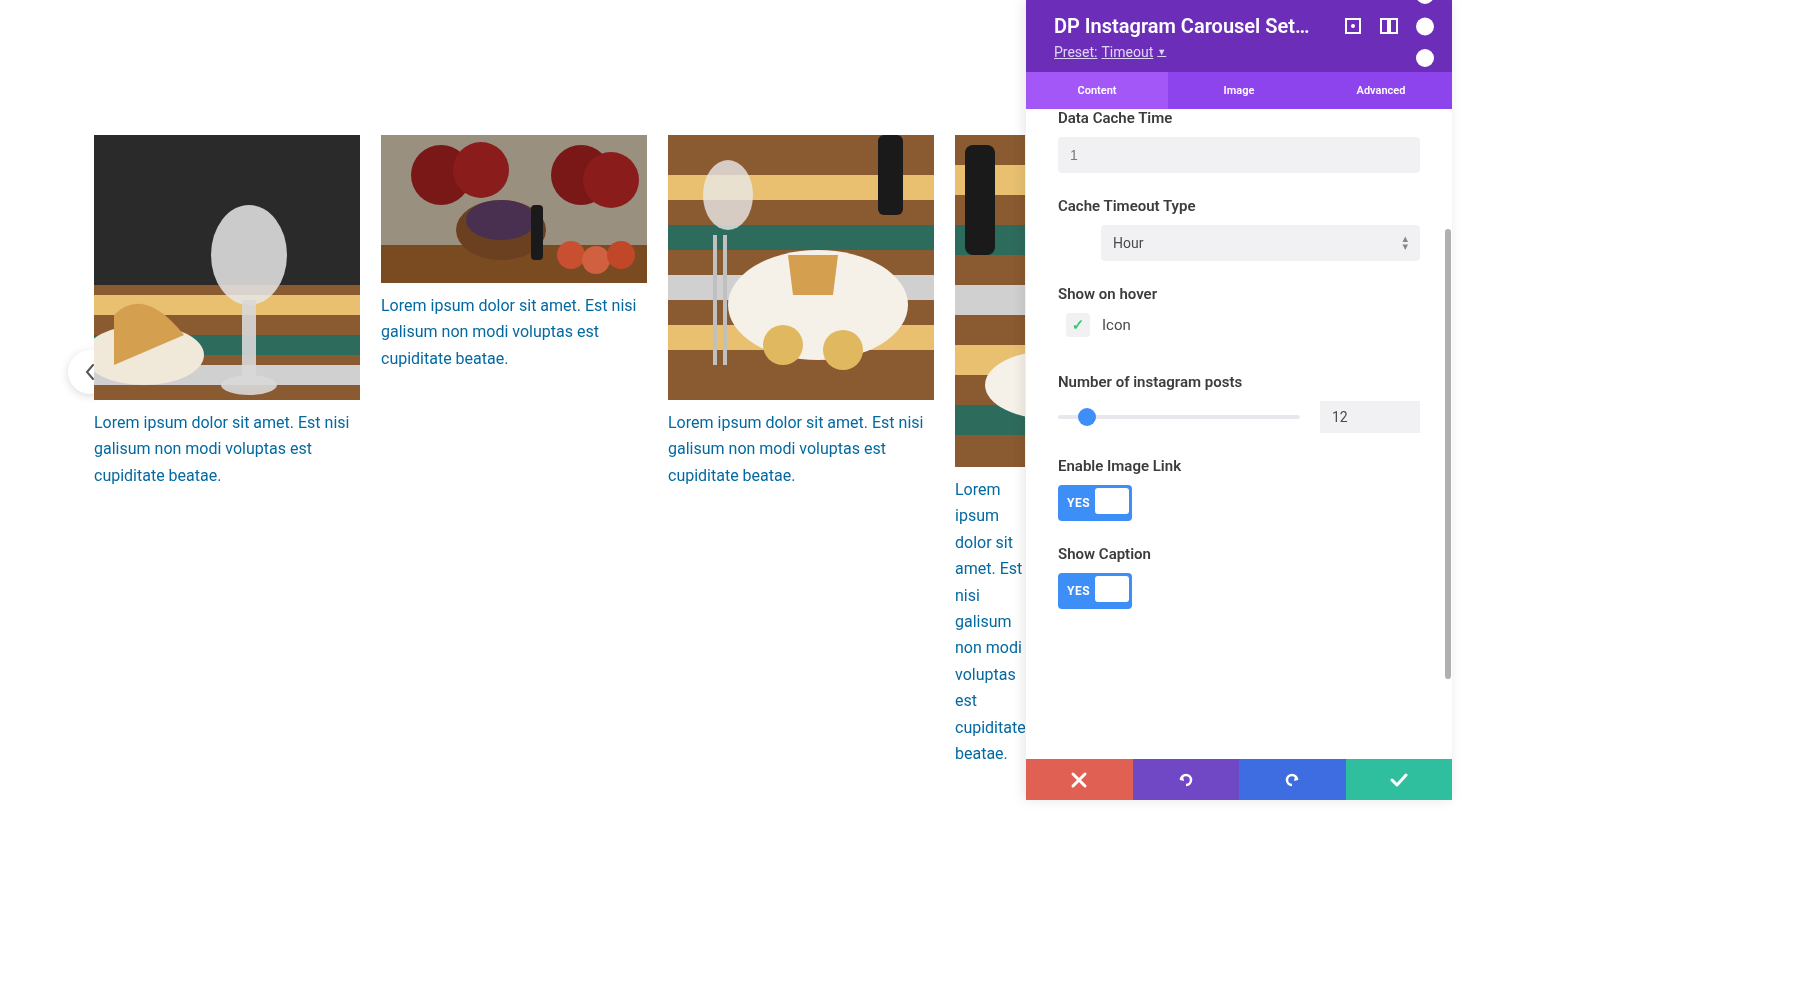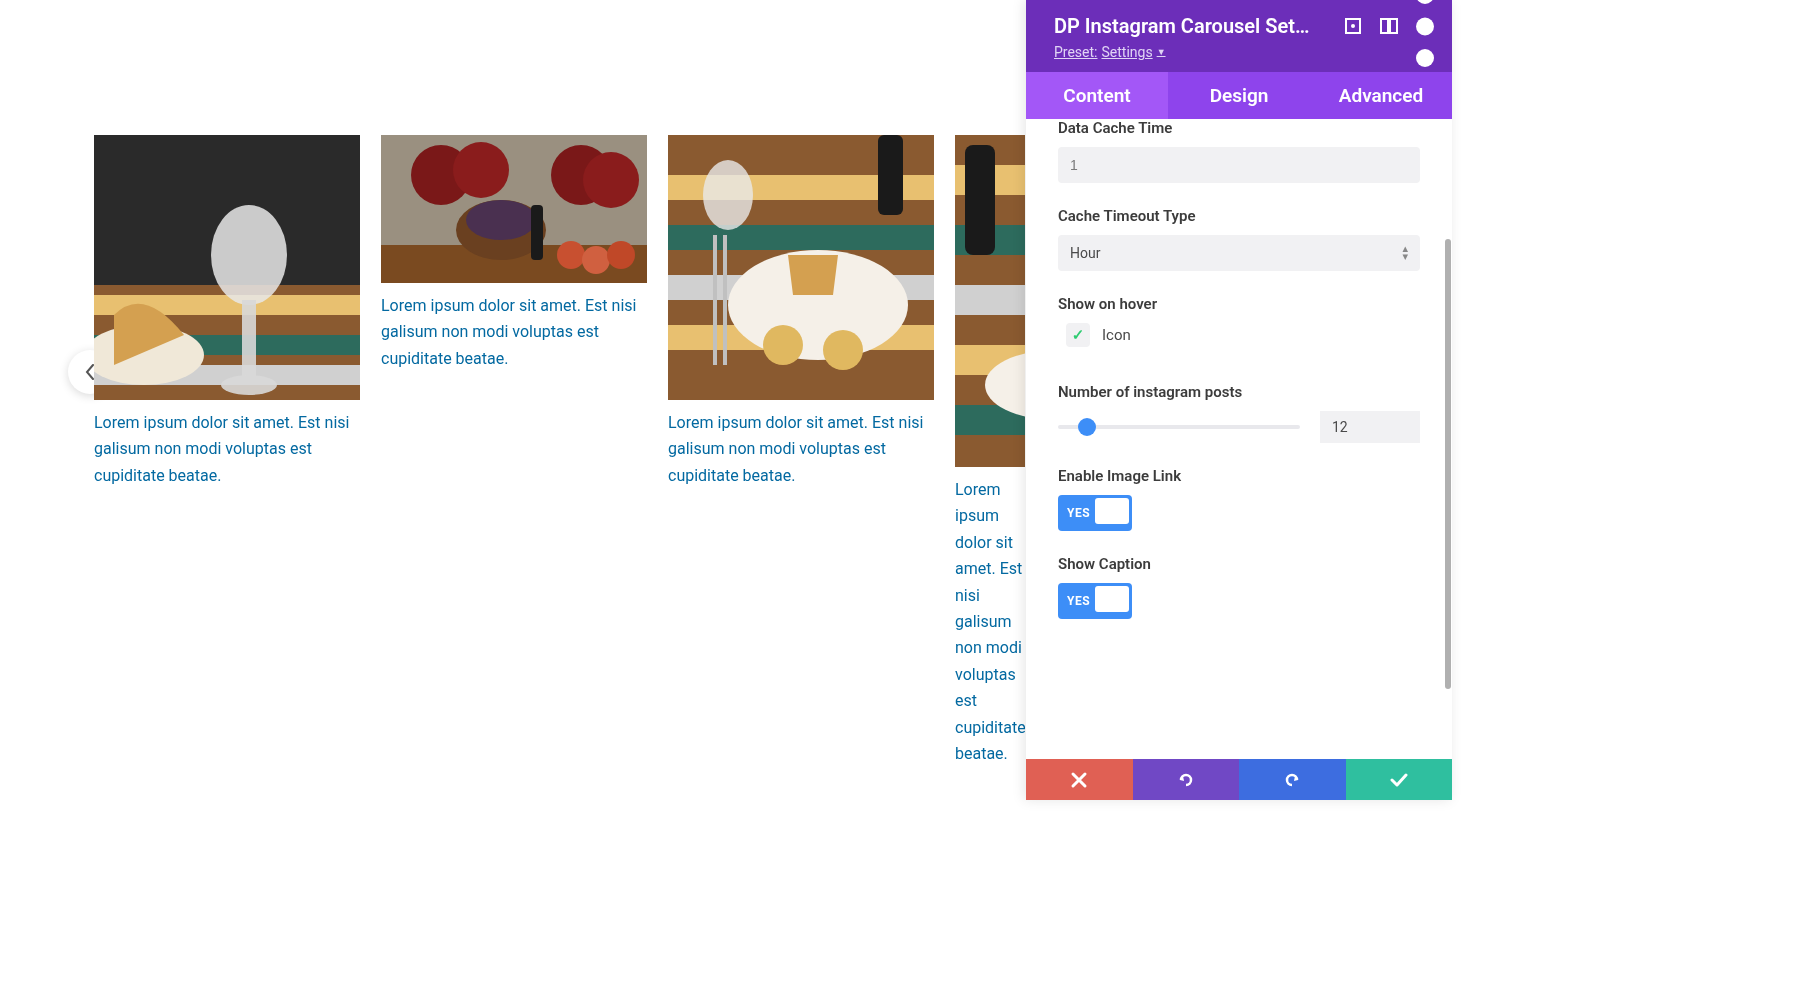--- a/index.html
+++ b/index.html
@@ -21,35 +21,35 @@
 .panel-header { background: #6c2eb9; color: #fff; padding: 14px 18px 12px 28px; }
 .panel-title-row { display: flex; align-items: center; justify-content: space-between; }
 .panel-title { font-size: 20px; font-weight: 600; white-space: nowrap; overflow: hidden; text-overflow: ellipsis; max-width: 260px; }
 .panel-header-icons { display: flex; gap: 18px; align-items: center; }
 .hdr-icon { width: 18px; height: 18px; cursor: pointer; display: flex; align-items: center; justify-content: center; }
 .hdr-icon svg { fill: #fff; }
 .preset-row { margin-top: 6px; font-size: 14px; color: #e0d4f5; display: flex; align-items: center; gap: 4px; cursor: pointer; text-decoration: underline; }
 .preset-row .tri { font-size: 9px; }
 
 .tabs { background: #8e44ec; display: flex; }
-.tab { flex: 1; text-align: center; padding: 12px 0; color: #fff; font-size: 19px; font-weight: 600; cursor: pointer; }
+.tab { flex: 1; text-align: center; padding: 12px 0; color: #fff; font-size: 11px; font-weight: 600; cursor: pointer; }
 .tab.active { background: #a357f7; }
 
 .panel-body { flex: 1; overflow-y: auto; padding: 0 0 20px 0; position: relative; }
 .scroll-indicator { position: absolute; right: 1px; top: 120px; width: 6px; height: 450px; background: #b0b0b0; border-radius: 3px; }
 
 .section-header { display: flex; align-items: center; justify-content: space-between; padding: 20px 30px 18px 32px; }
 .section-title { color: #3d8ef7; font-size: 19px; font-weight: 500; }
 .section-header-icons { display: flex; gap: 12px; align-items: center; }
 .sec-icon { width: 14px; height: 14px; cursor: pointer; display: flex; align-items: center; justify-content: center; color: #3d8ef7; }
 
 .field { padding: 0 32px 24px 32px; }
 .field-label { font-size: 15px; font-weight: 600; color: #3c3c3c; margin-bottom: 10px; }
 .text-input { width: 100%; border: none; background: #f1f1f3; border-radius: 4px; padding: 10px 12px; font-size: 14px; color: #7a7a7a; }
-.select-wrap { position: relative; }
+.select-wrap { position: relative; margin-left: 43px; }
 .select-input { width: 100%; border: none; background: #f1f1f3; border-radius: 4px; padding: 10px 12px; font-size: 14px; color: #4a4a4a; appearance: none; cursor: pointer; }
 .select-caret { position: absolute; right: 12px; top: 50%; transform: translateY(-50%); pointer-events: none; font-size: 11px; color: #888; display:flex; flex-direction:column; line-height:8px;}
 
 .check-row { display: flex; align-items: center; gap: 12px; margin-bottom: 12px; margin-left: 8px; }
 .checkbox { width: 24px; height: 24px; border-radius: 4px; background: #f1f1f3; display: flex; align-items: center; justify-content: center; cursor: pointer; }
 .checkbox.checked::after { content: "✓"; color: #2ecc71; font-weight: 900; font-size: 15px; }
 .check-label { font-size: 15px; color: #4a4a4a; }
 
 .slider-row { display: flex; align-items: center; gap: 20px; }
 .slider-track { flex: 1; height: 4px; background: #e8e8ec; border-radius: 2px; position: relative; cursor: pointer; }
@@ -181,28 +181,28 @@
           <svg viewBox="0 0 4 18">
               <circle cx="2" cy="2" r="2" fill="#fff"></circle>
               <circle cx="2" cy="9" r="2" fill="#fff"></circle>
               <circle cx="2" cy="16" r="2" fill="#fff"></circle>
             </svg>
         </div>
       </div>
     </div>
     <div class="preset-row">
       <span>Preset:</span>
-      <span>Settings</span>
+      <span>Timeout</span>
       <span class="tri">▼</span>
     </div>
   </div>
 
   <div class="tabs">
     <div class="tab active">Content</div>
-    <div class="tab">Design</div>
+    <div class="tab">Image</div>
     <div class="tab">Advanced</div>
   </div>
 
   <div class="panel-body">
     <div class="scroll-indicator"></div>
 
 
     <div class="field">
       <div class="field-label">Data Cache Time</div>
       <input class="text-input" value="1" style="">

